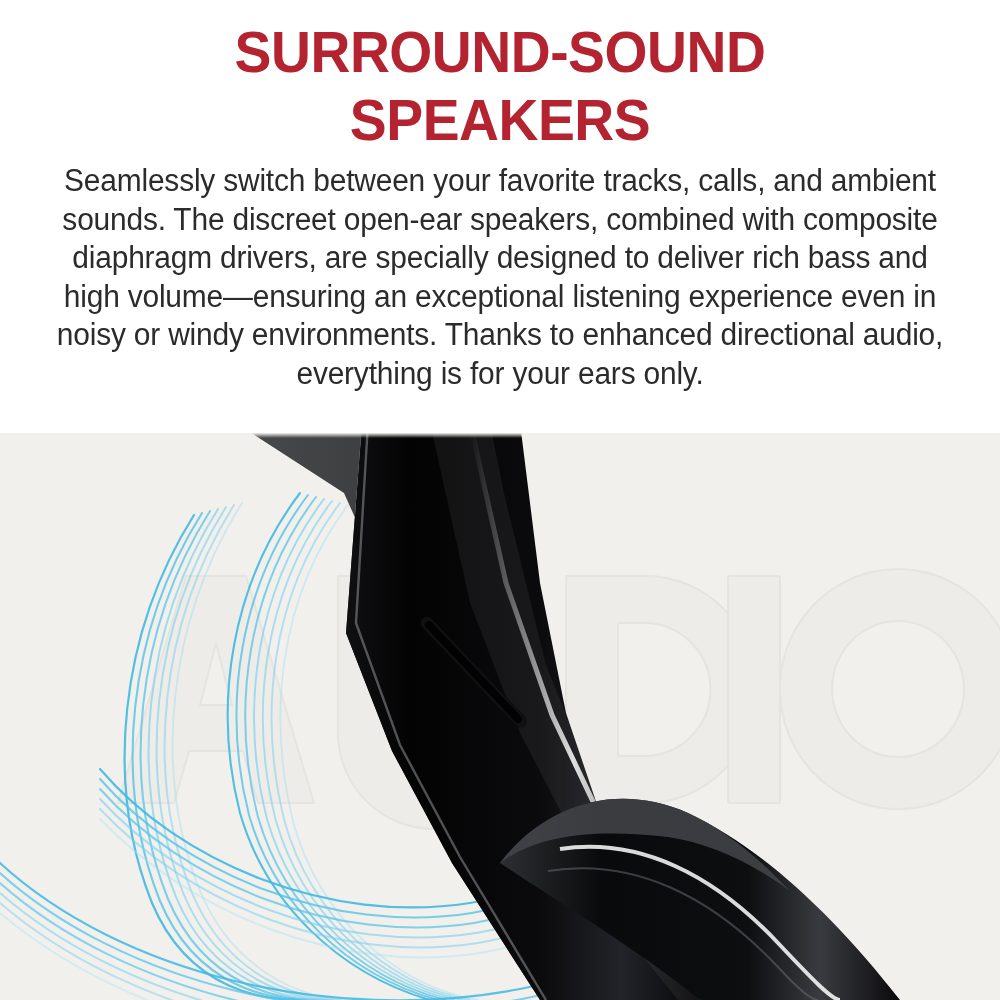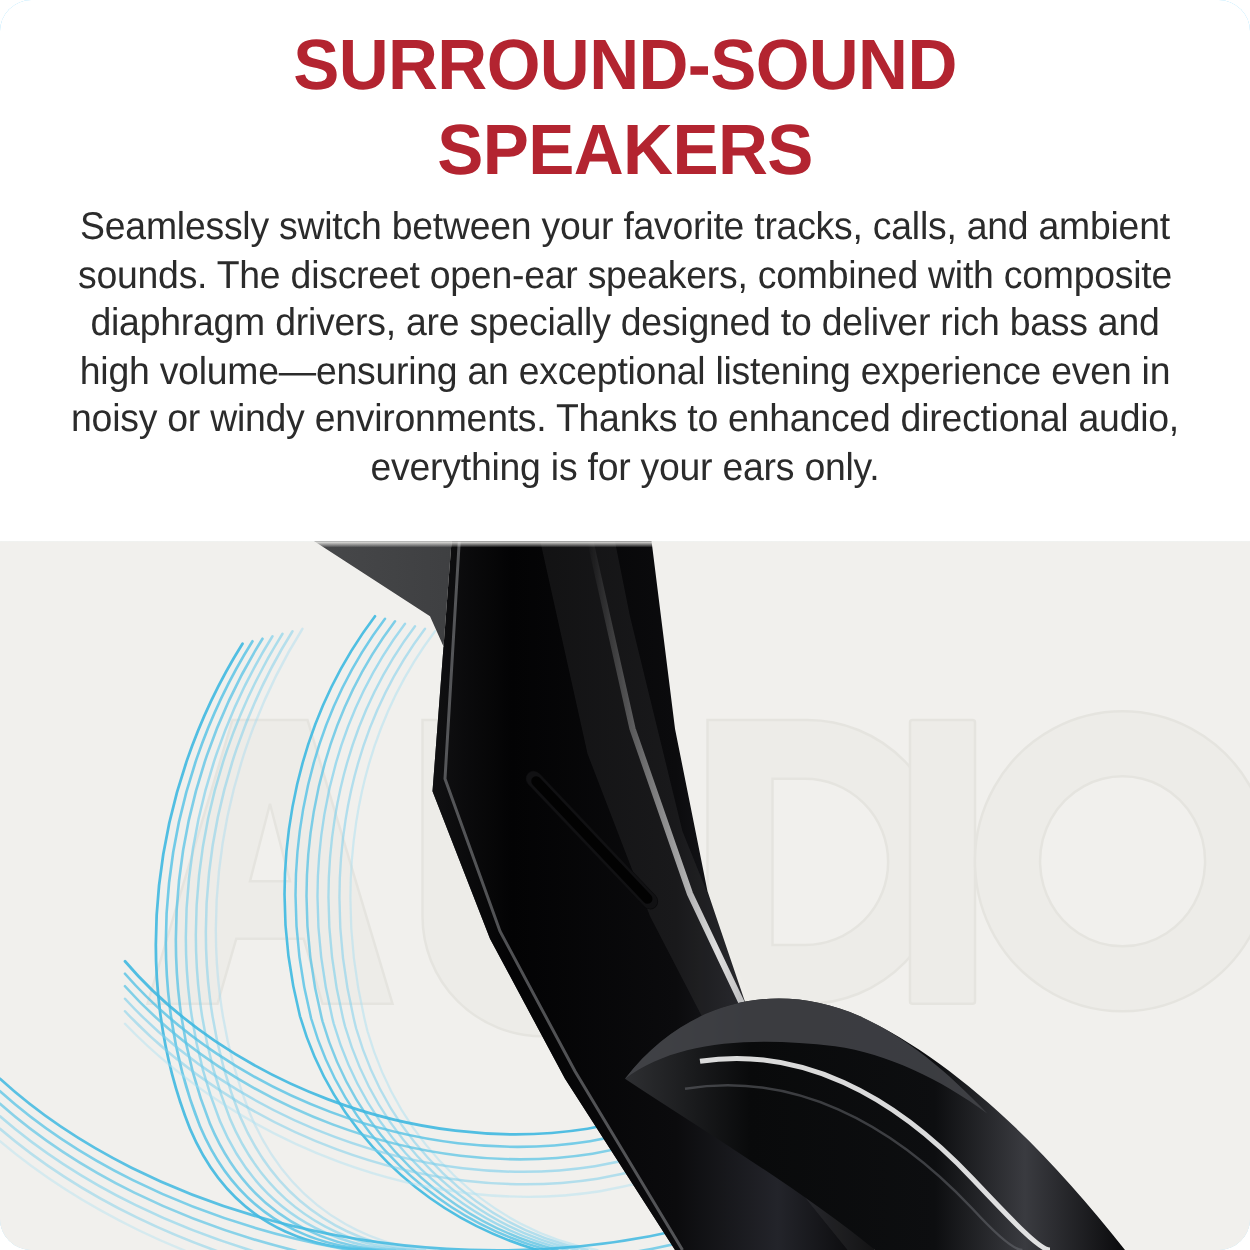--- a/index.html
+++ b/index.html
@@ -10,21 +10,20 @@
   body {
     font-family: "Liberation Sans", sans-serif;
     -webkit-font-smoothing: antialiased;
   }
   .page {
     position: relative;
     width: 1000px;
     height: 1000px;
     overflow: hidden;
     background: #7dd3fc;
-    border-radius: 25px;
   }
 
   
   .text-panel {
     position: absolute;
     left: 0;
     top: 0;
     width: 1000px;
     height: 433px;
     background: #ffffff;

